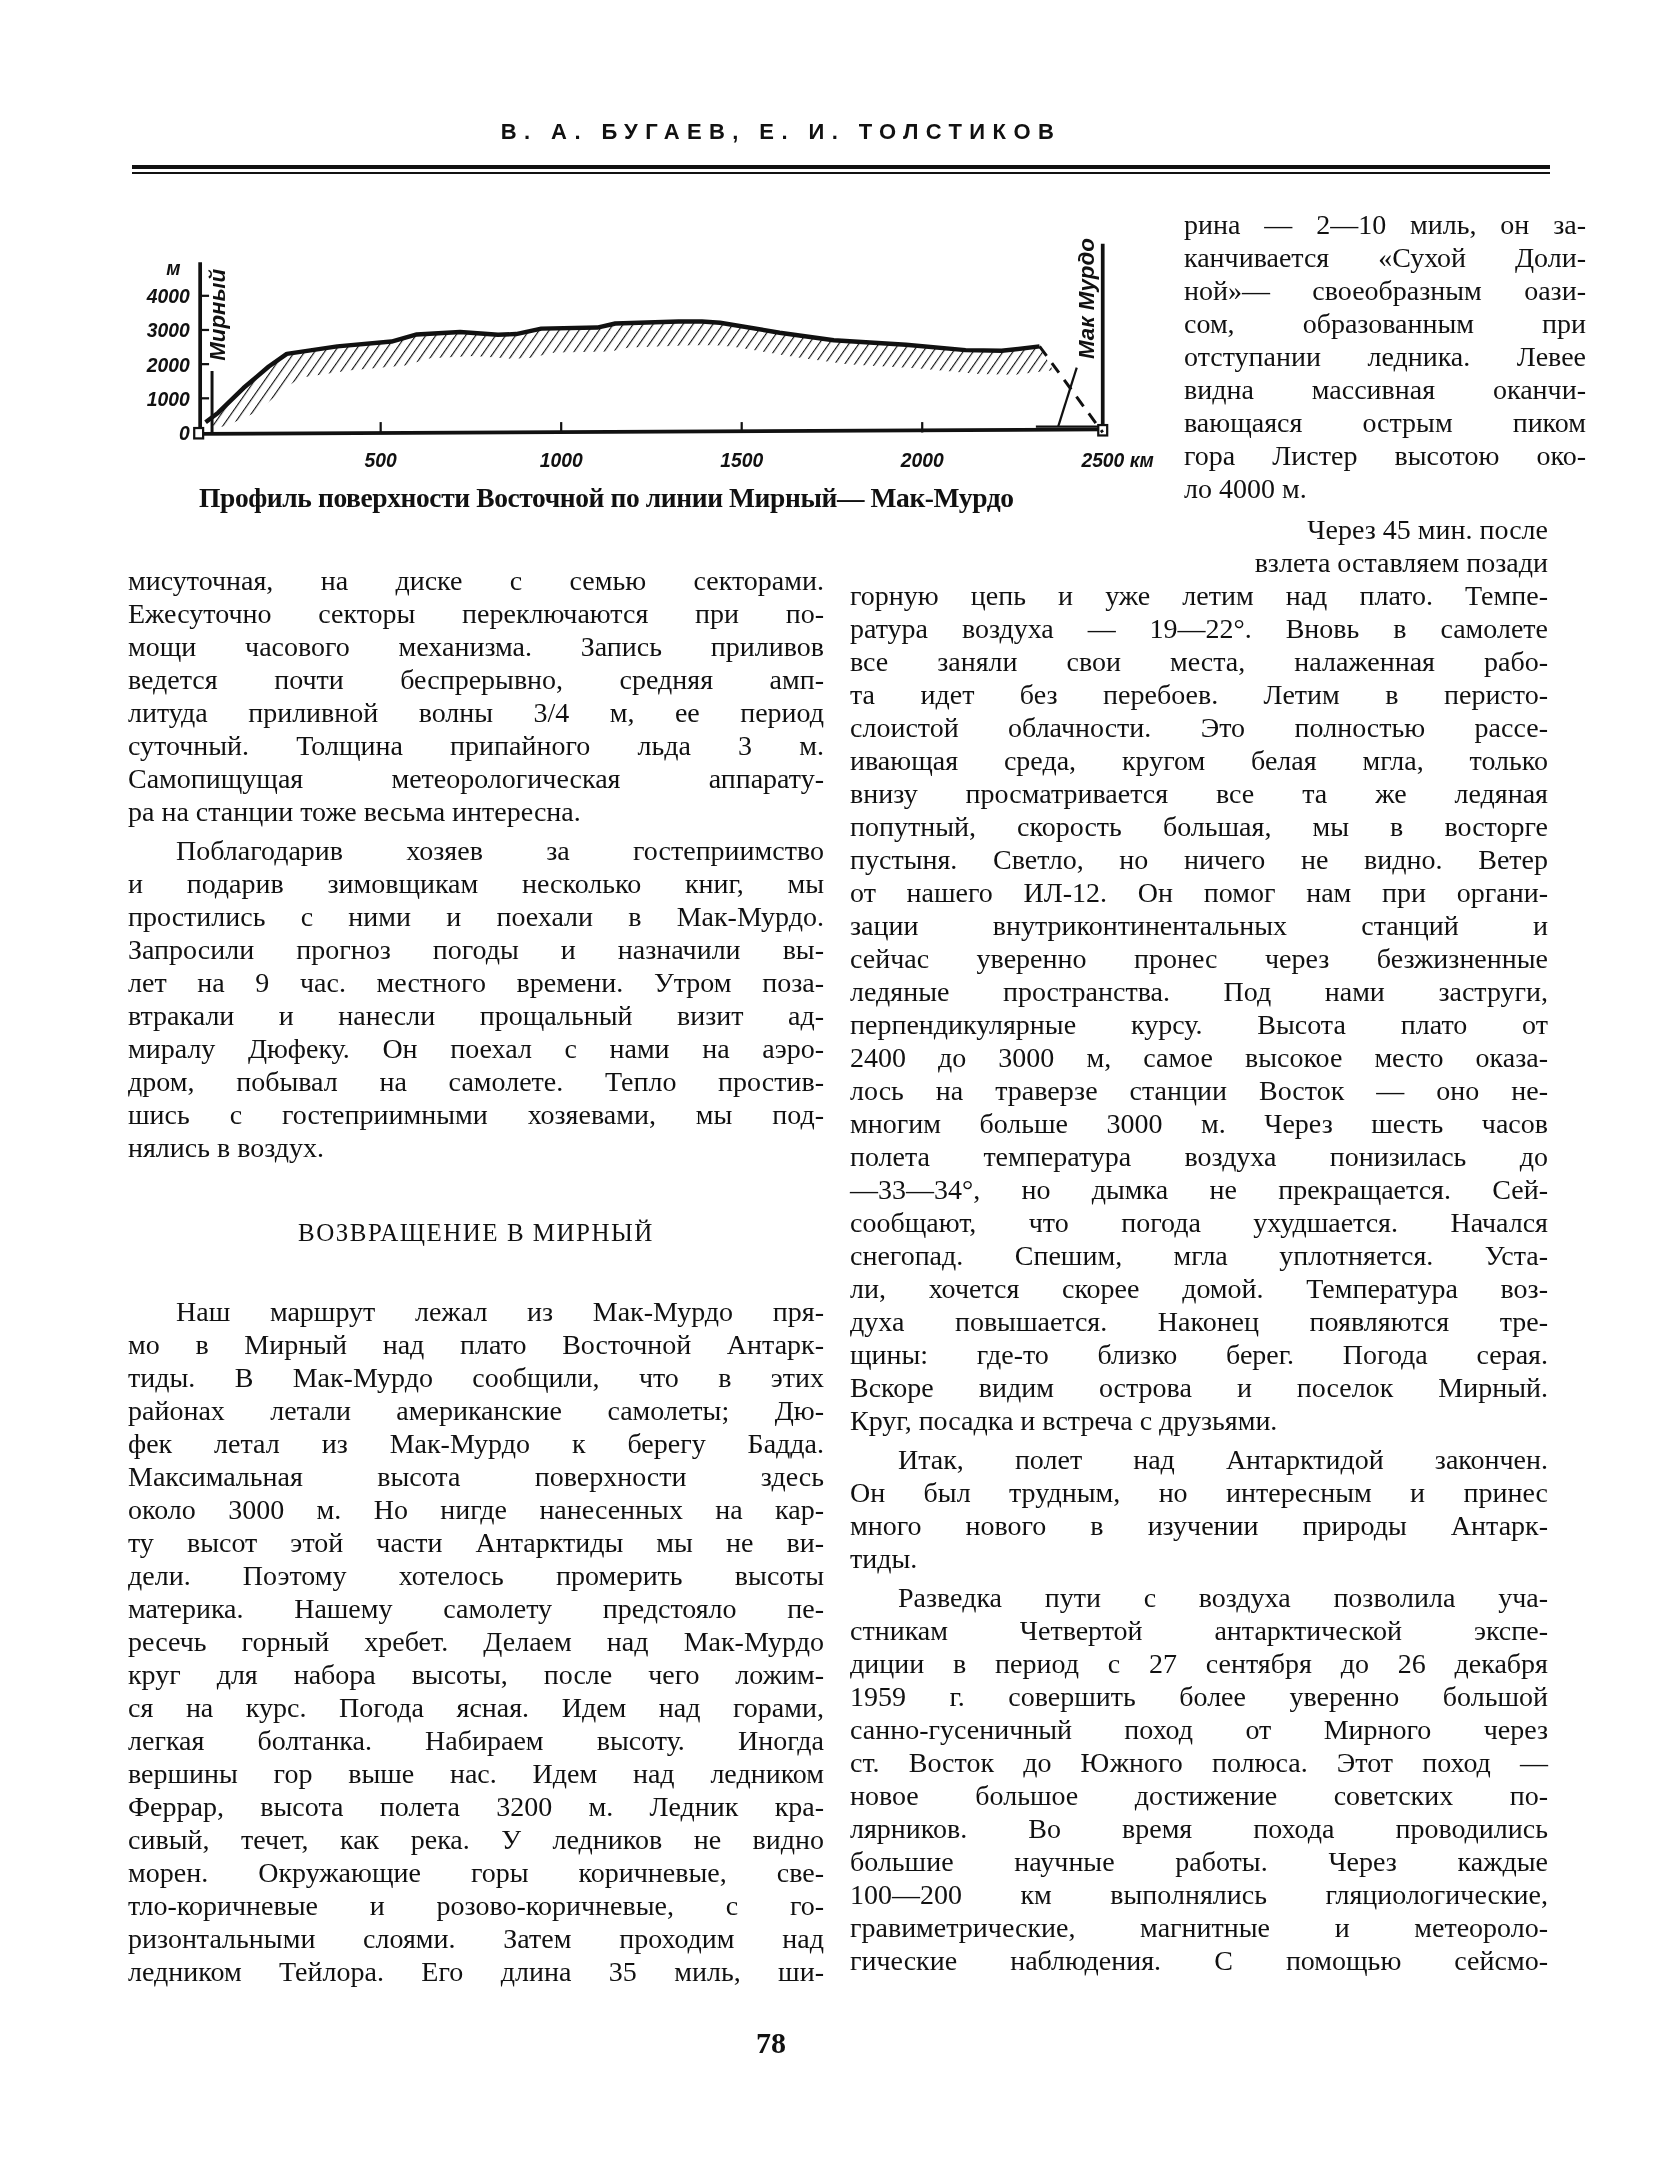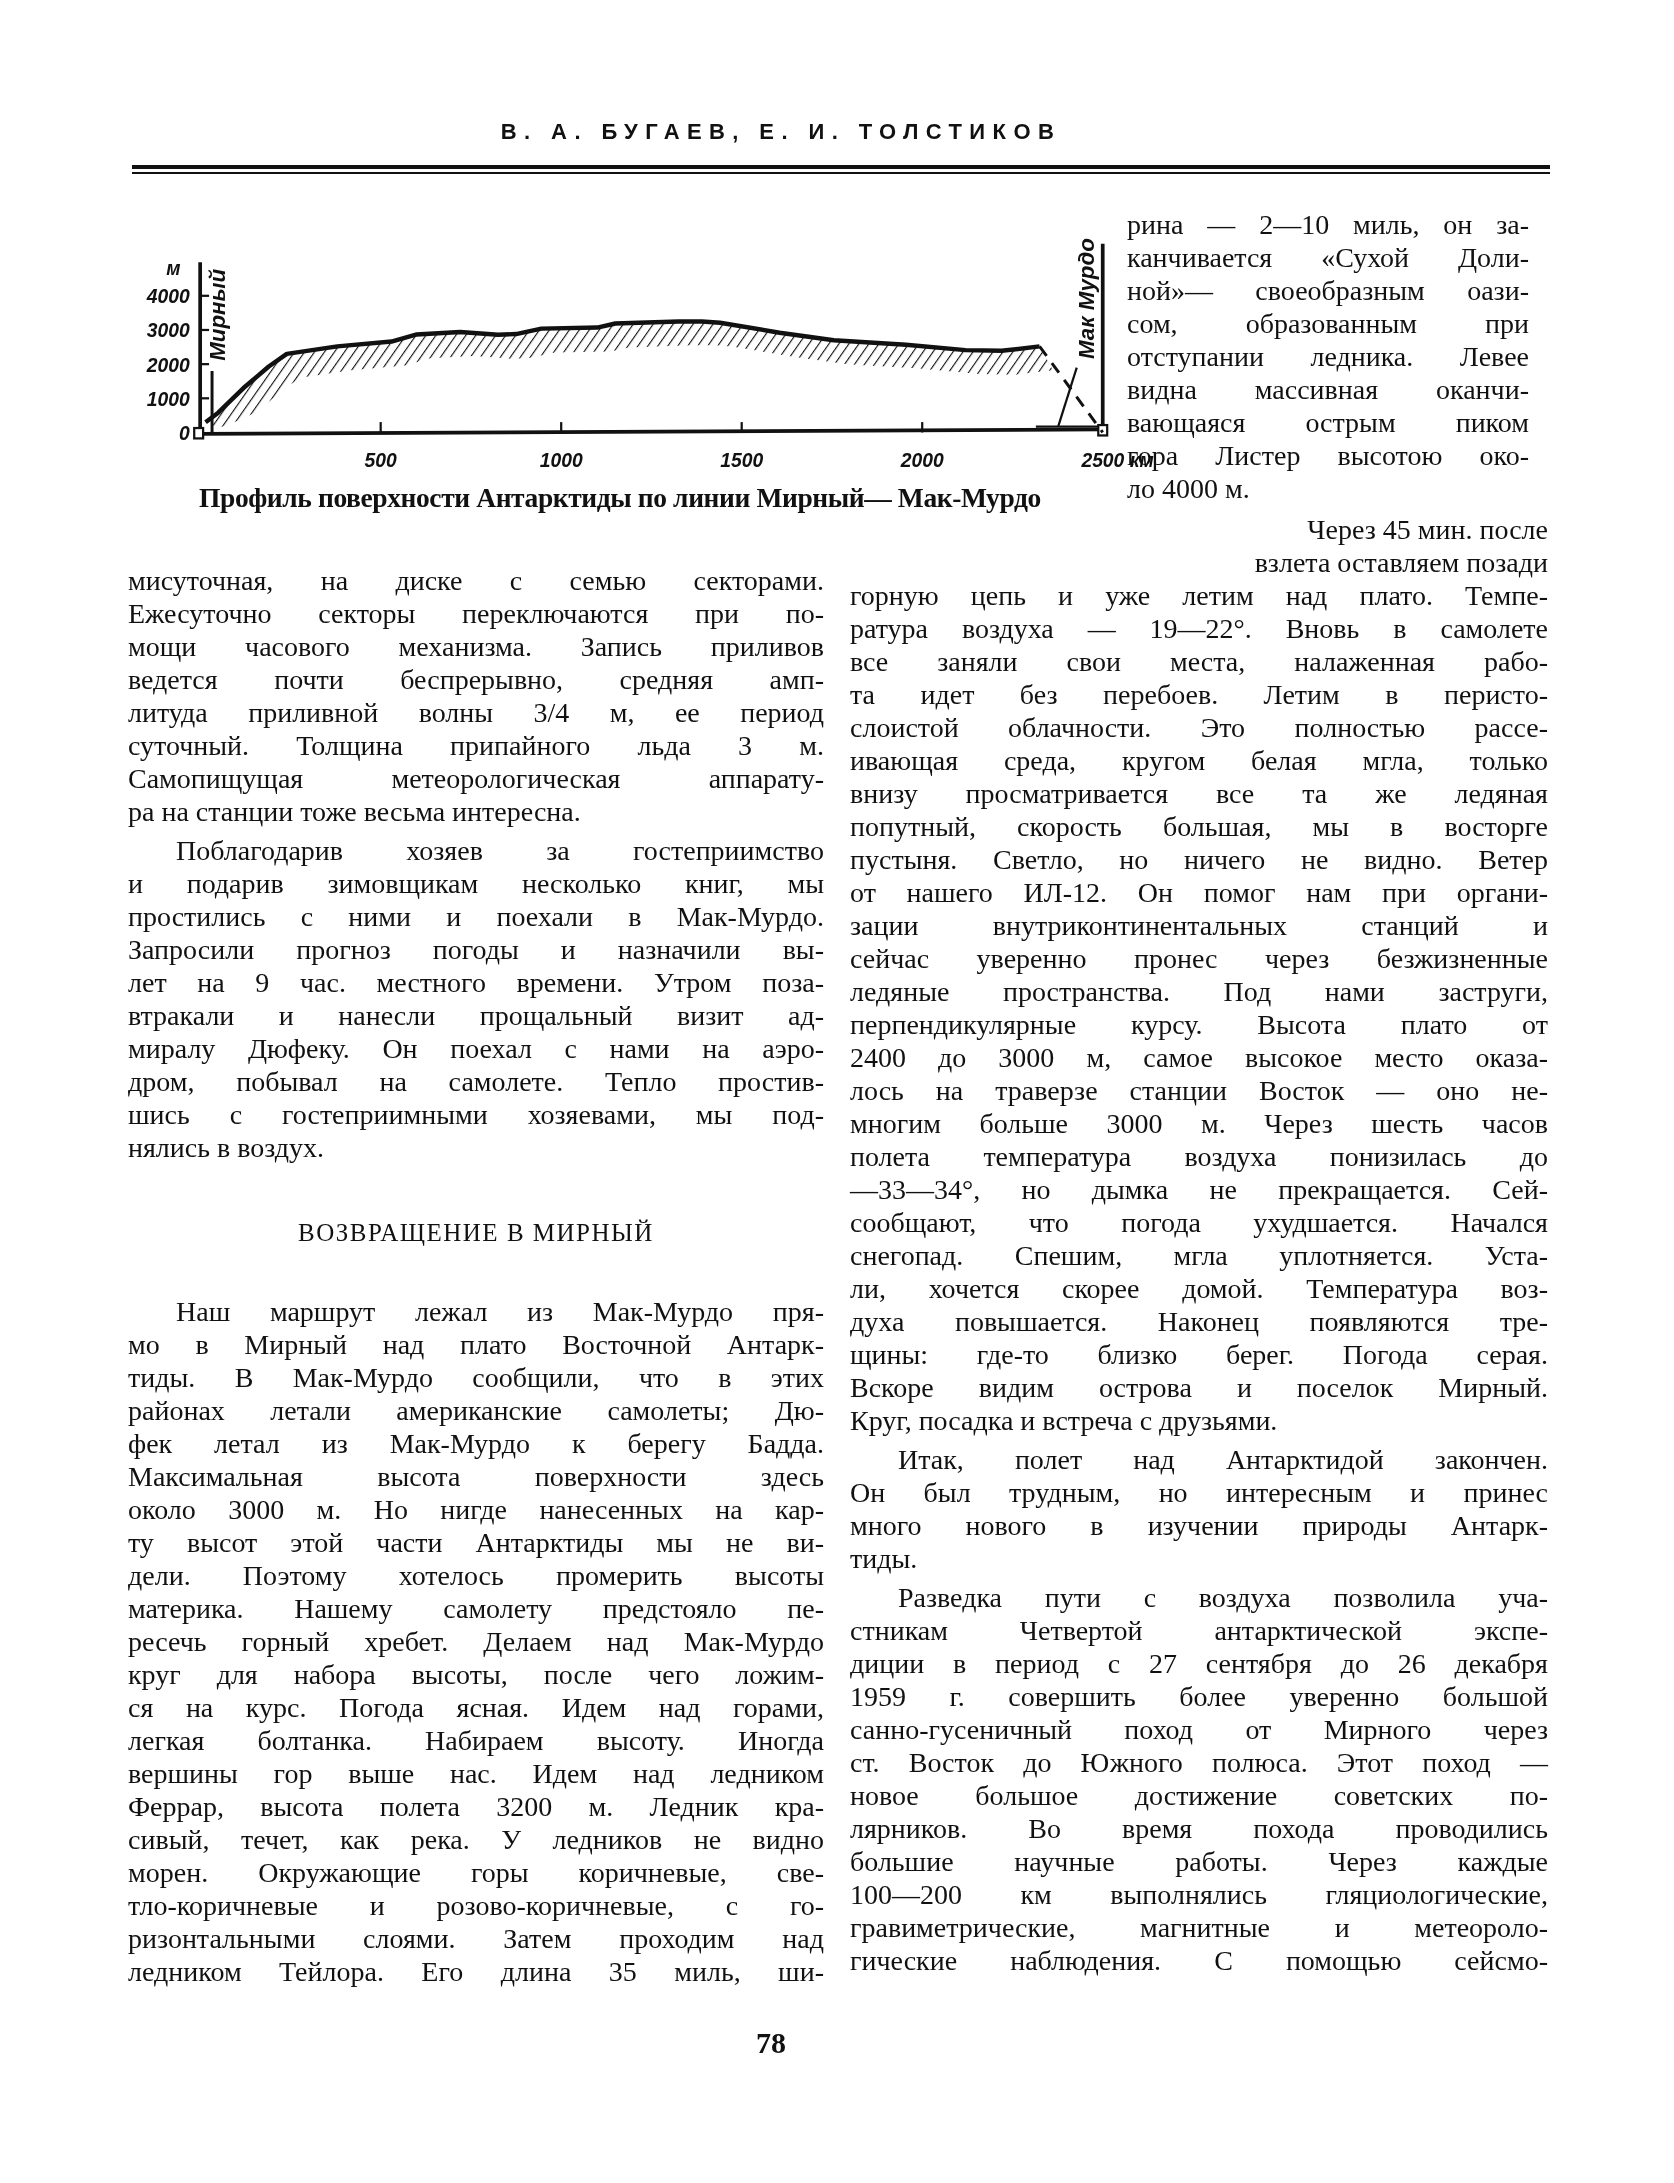--- a/index.html
+++ b/index.html
@@ -16,21 +16,21 @@
   #chart svg { width:100%; height:100%; overflow:visible; }
   .tick-label { font-family:"Liberation Sans","DejaVu Sans",sans-serif; font-style:italic;
      font-weight:bold; font-size:26px; fill:#111; }
   .vlabel { font-family:"Liberation Sans","DejaVu Sans",sans-serif; font-style:italic;
      font-weight:bold; font-size:30px; fill:#111; }
   #caption { left:199px; top:482px; font-size:27.5px; white-space:nowrap; font-weight:bold;
      letter-spacing:-0.4px; }
   .col { font-size:28px; line-height:33px; text-align:justify; }
   .col p { margin:0; }
   .col p.gap { margin-top:6px; }
-  #col-top { left:1127px; top:208px; width:402px; }
+  #col-top { left:1184px; top:208px; width:402px; }
   #col-left { left:128px; top:564px; width:696px; }
   #col-right { left:850px; top:513px; width:698px; }
   #col-right .ralign { text-align:right; }
   #section-heading { text-align:center; font-size:25px; letter-spacing:1.5px;
      margin:52px 0 46px 0 !important; text-indent:0; }
   #page-number { left:0; width:1542px; top:2026px; text-align:center; font-size:30px; font-weight:bold; }
   .line { display:block; text-align-last:justify; }
   .line.last { text-align-last:left; }
 </style>
 </head>
@@ -106,21 +106,21 @@
         <text x="74" y="200" text-anchor="end" class="tick-label">2000</text>
         <text x="74" y="154" text-anchor="end" class="tick-label">3000</text>
         <text x="74" y="108" text-anchor="end" class="tick-label">4000</text>
         <text x="52" y="70" text-anchor="middle" class="tick-label">м</text>
         <text x="0" y="0" class="vlabel" transform="translate(122,185.39999999999998) rotate(-90)">Мирный</text>
         <text x="0" y="0" class="vlabel" transform="translate(1291,183.10000000000002) rotate(-90)">Мак Мурдо</text>
       </g>
   </svg>
 </div>
 
-<div id="caption" class="abs">Профиль поверхности Антарктиды по линии Мирный— Мак-Мурдо</div>
+<div id="caption" class="abs">Профиль поверхности Восточной по линии Мирный— Мак-Мурдо</div>
 
 <div id="col-top" class="abs col">
   <p id="ct-p">
       <span class="line">рина — 2—10 миль, он за-</span>
       <span class="line">канчивается «Сухой Доли-</span>
       <span class="line">ной»— своеобразным оази-</span>
       <span class="line">сом, образованным при</span>
       <span class="line">отступании ледника. Левее</span>
       <span class="line">видна массивная оканчи-</span>
       <span class="line">вающаяся острым пиком</span>

